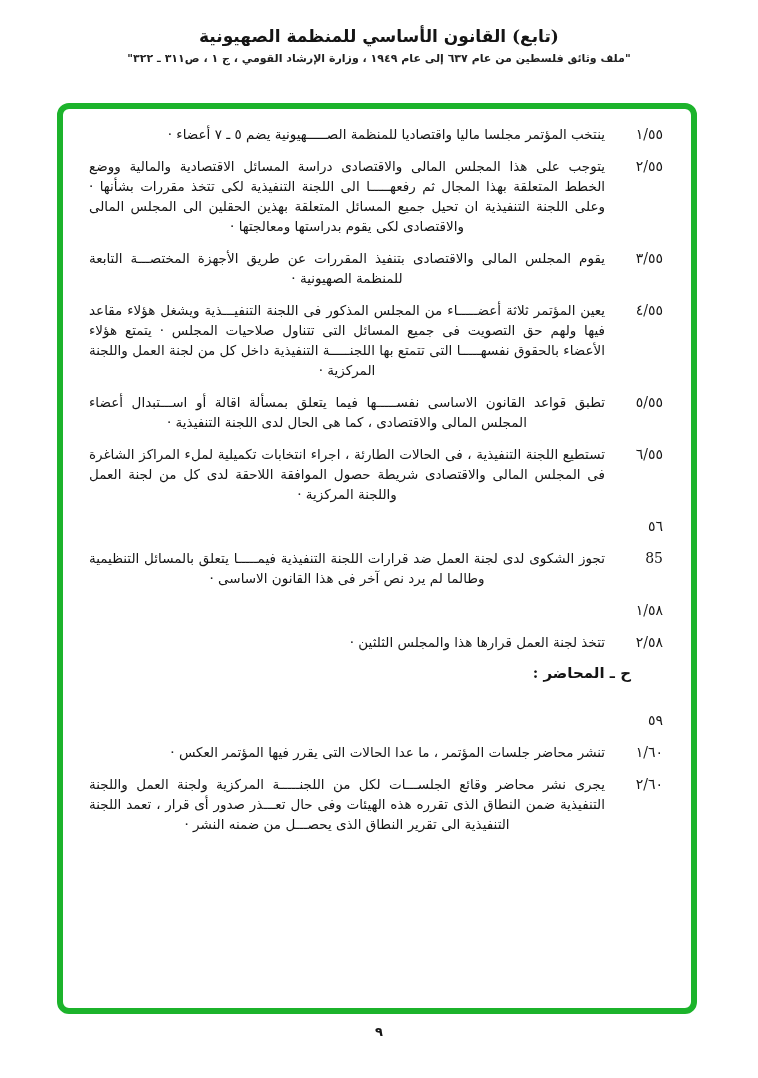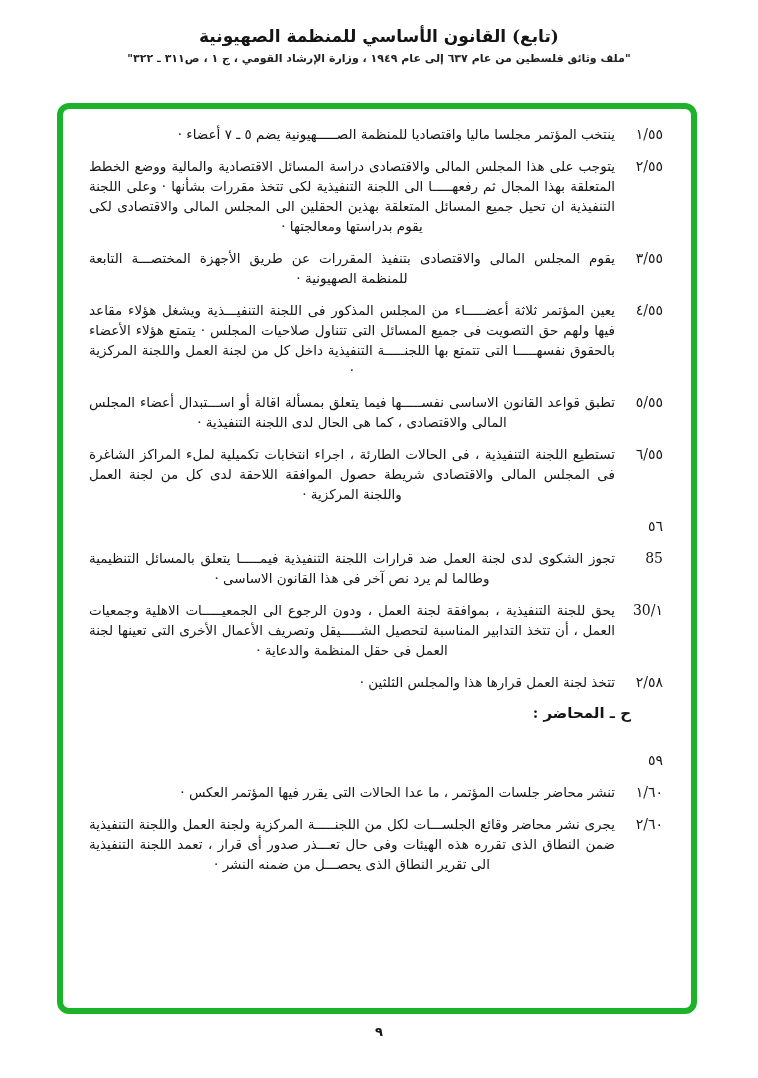--- a/index.html
+++ b/index.html
@@ -55,20 +55,21 @@
   .item-num {
     flex: 0 0 48px;
     width: 48px;
     font-size: 14px;
     line-height: 20px;
     text-align: right;
     white-space: nowrap;
   }
   .item-text {
     flex: 1 1 auto;
+    margin-right: 10px;
     font-size: 13.5px;
     line-height: 20px;
     text-align: justify;
     text-align-last: right;
   }
   .item-text.lc {
     text-align-last: center;
   }
   .section-heading {
     font-size: 15px;
@@ -131,22 +132,21 @@
     <div class="item">
       <div class="item-num">٥٦</div>
     </div>
 
     <div class="item">
       <div class="item-num">85</div>
       <div class="item-text lc">تجوز الشكوى لدى لجنة العمل ضد قرارات اللجنة التنفيذية فيمـــــا يتعلق بالمسائل التنظيمية وطالما لم يرد نص آخر فى هذا القانون الاساسى ·</div>
     </div>
 
     <div class="item">
-      <div class="item-num">١/30</div>
-      <div class="item-text lc">يحق للجنة التنفيذية ، بموافقة لجنة العمل ، ودون الرجوع الى الجمعيـــــات الاهلية وجمعيات العمل ، أن تتخذ التدابير المناسبة لتحصيل الشـــــيقل وتصريف الأعمال الأخرى التى تعينها لجنة العمل فى حقل المنظمة والدعاية ·</div>
+      <div class="item-num">١/٥٨</div>
     </div>
 
     <div class="item">
       <div class="item-num">٢/٥٨</div>
       <div class="item-text">تتخذ لجنة العمل قرارها هذا والمجلس الثلثين ·</div>
     </div>
 
     <div class="section-heading">ح ـ المحاضر :</div>
 
     <div class="item">

